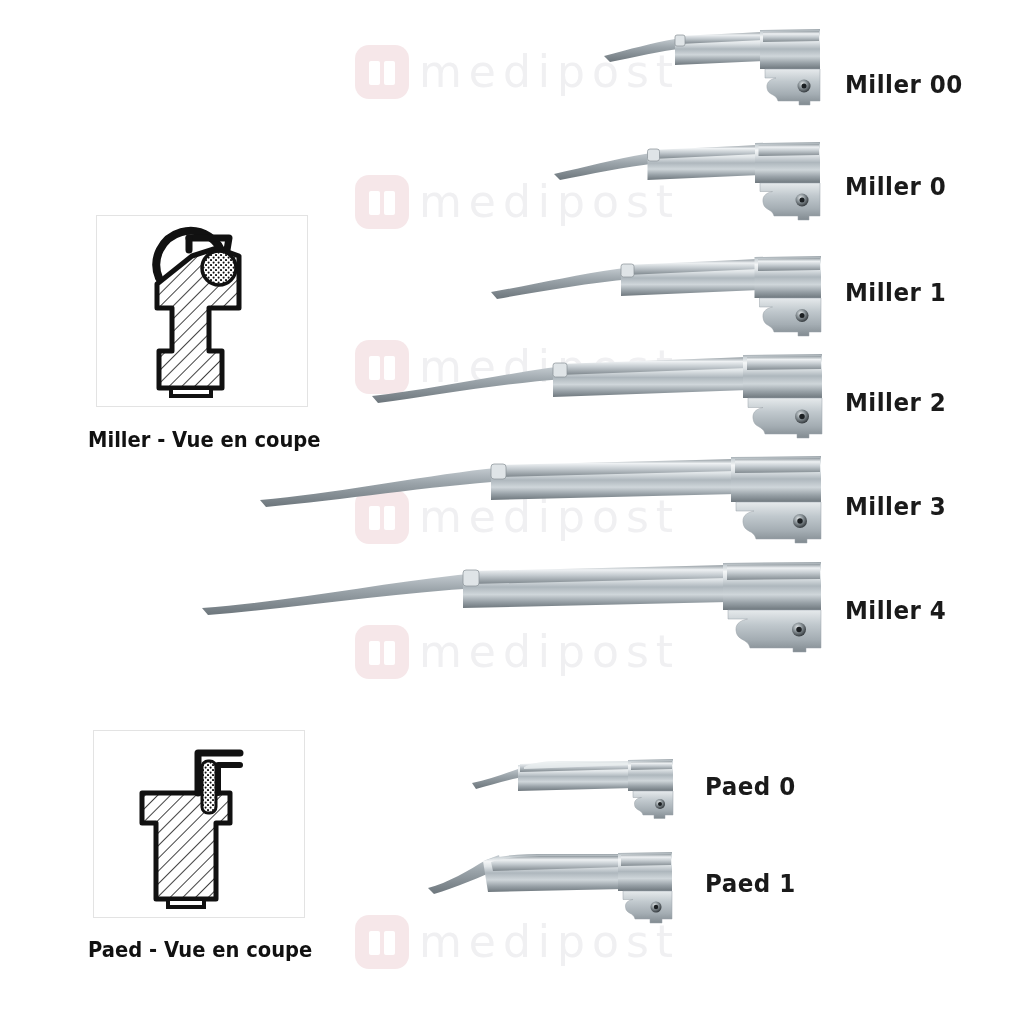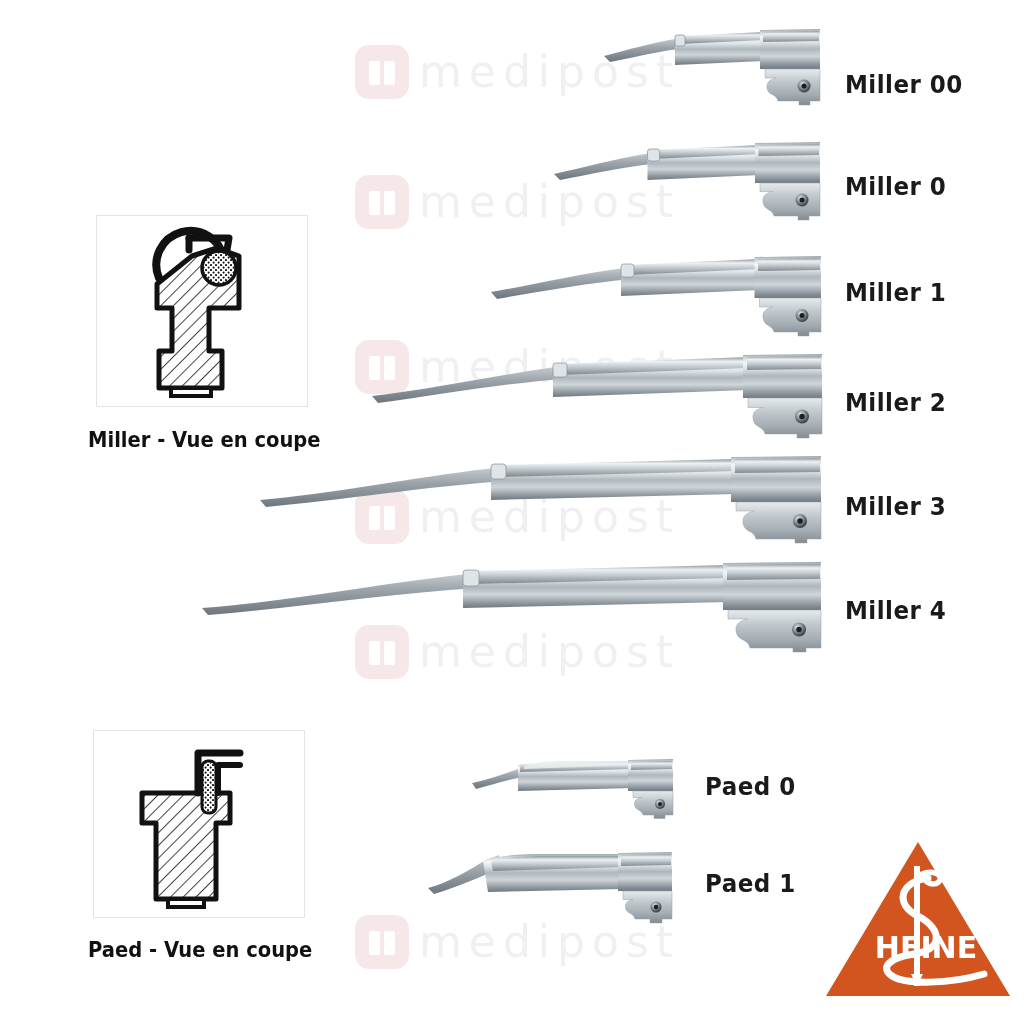--- a/index.html
+++ b/index.html
@@ -343,28 +343,14 @@
       <path d="M 390 10 L 498 8 L 498 86 L 390 86 Z" fill="url(#barrelGrad)"></path>
       <path d="M 396 14 L 496 12 L 496 34 L 396 36 Z" fill="url(#tubeGrad)" opacity="0.95"></path>
       <path d="M 400 86 L 498 86 L 498 142 L 478 142 L 478 150 L 454 150 L 454 142 L 424 142
                C 421 128 406 133 405 118 C 404 107 414 104 420 103 L 400 103 Z" fill="url(#heelGrad)" stroke="#9aa3a8" stroke-width="1"></path>
       <circle cx="466" cy="118" r="11" fill="url(#screwGrad)"></circle>
       <circle cx="466" cy="118" r="4.5" fill="#1b1f22"></circle>
     </svg>
   </div>
   <div class="blade-label" style="left:705px; top:869px;">Paed 1</div>
 
-  <div class="heine-logo" style="left:822px; top:838px; width:192px; height:162px;">
-    <svg width="192" height="162" viewBox="0 0 192 162">
-      <polygon points="96,4 188,158 4,158" fill="#d2541e"></polygon>
-
-      <rect x="92" y="28" width="6" height="120" fill="#ffffff"></rect>
-      <polygon points="95,148 89,136 101,136" fill="#ffffff"></polygon>
-
-      <path d="M 106 40 C 78 44 72 66 96 78 C 122 92 120 112 92 116
-               C 66 120 58 130 70 138 C 84 147 128 146 162 136" fill="none" stroke="#ffffff" stroke-width="7" stroke-linecap="round"></path>
-      <path d="M 100 36 C 110 32 120 36 118 42 C 116 47 108 47 104 43" fill="none" stroke="#ffffff" stroke-width="5.5" stroke-linecap="round"></path>
-
-      <text x="104" y="120" font-family="DejaVu Sans, sans-serif" font-size="30" font-weight="bold" fill="#ffffff" text-anchor="middle">HEINE</text>
-    </svg>
-  </div>
 
 </div>
 
 </body></html>

